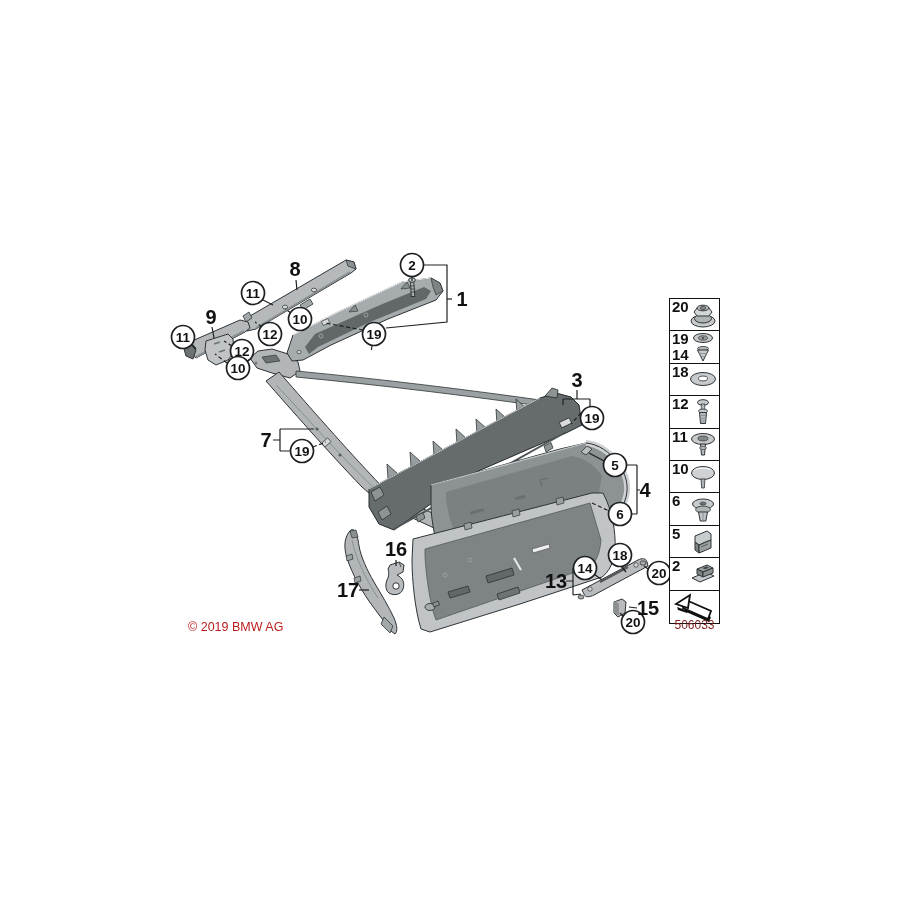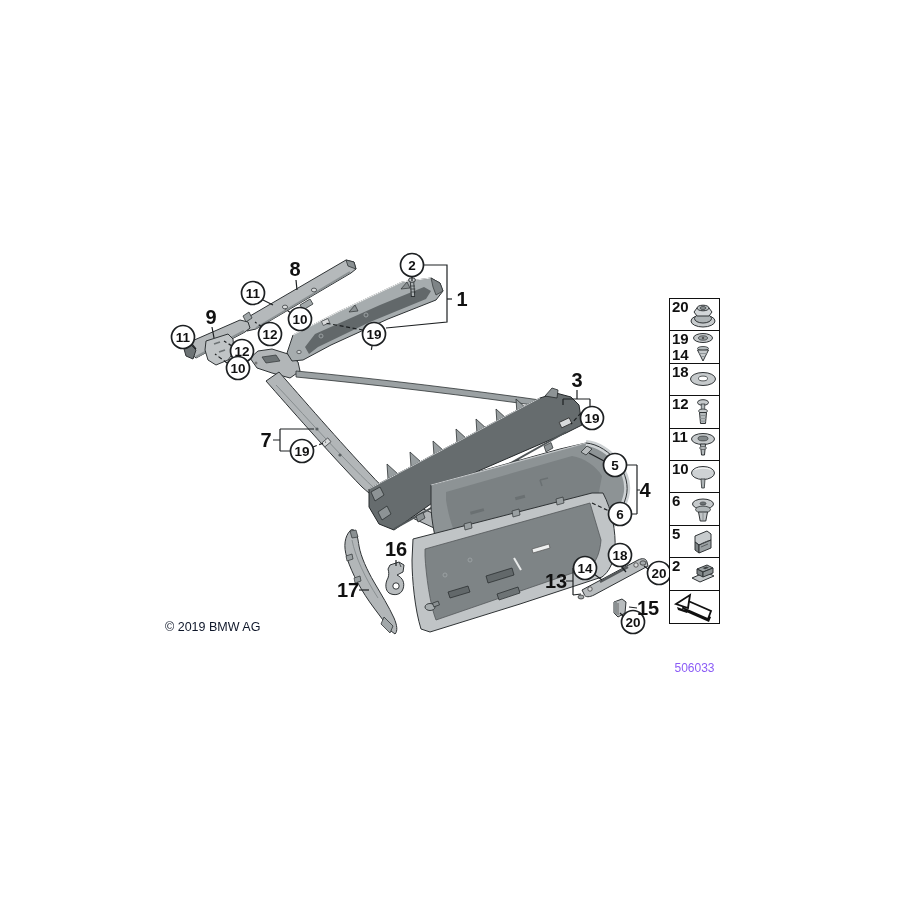--- a/index.html
+++ b/index.html
@@ -13,24 +13,24 @@
   .co-plain{font:700 20px "Liberation Sans",sans-serif;fill:#111;text-anchor:middle;}
   #legend{position:absolute;left:669px;top:298px;width:51px;border:1.4px solid #111;
           box-sizing:border-box;background:#fff;}
   .cell{position:relative;height:32.4px;border-bottom:1.3px solid #111;box-sizing:border-box;}
   .cell:last-child{border-bottom:none;}
   .nums{position:absolute;left:2px;top:0;z-index:2;}
   .nums span{display:block;font:700 15px/15.5px "Liberation Sans",sans-serif;color:#111;}
   .ic{position:absolute;right:0;top:0;width:100%;height:100%;display:flex;
       align-items:center;justify-content:flex-end;}
   .cell.arrowcell .ic{justify-content:center;}
-  #copyright{position:absolute;left:165px;top:620px;font:400 12.5px "Liberation Sans",sans-serif;
-             color:#0f172a;}
-  #diagnum{position:absolute;left:667px;top:661px;width:55px;text-align:center;
-           font:400 12px "Liberation Sans",sans-serif;color:#8b5cf6;}
+  #copyright{position:absolute;left:188px;top:620px;font:400 12.5px "Liberation Sans",sans-serif;
+             color:#b91c1c;}
+  #diagnum{position:absolute;left:667px;top:618px;width:55px;text-align:center;
+           font:400 12px "Liberation Sans",sans-serif;color:#7f1d1d;}
 </style>
 </head>
 <body>
 
 <div id="stage">
 
 <svg id="diagram" width="900" height="900" viewBox="0 0 900 900">
 
   <g>
     <path d="M247,331 L245,323 L250,316 L346,260 L354,262 L356,269 L351,273 L256,329 Z" fill="#b5b9bb" stroke="#2f3335" stroke-width="1"></path>

